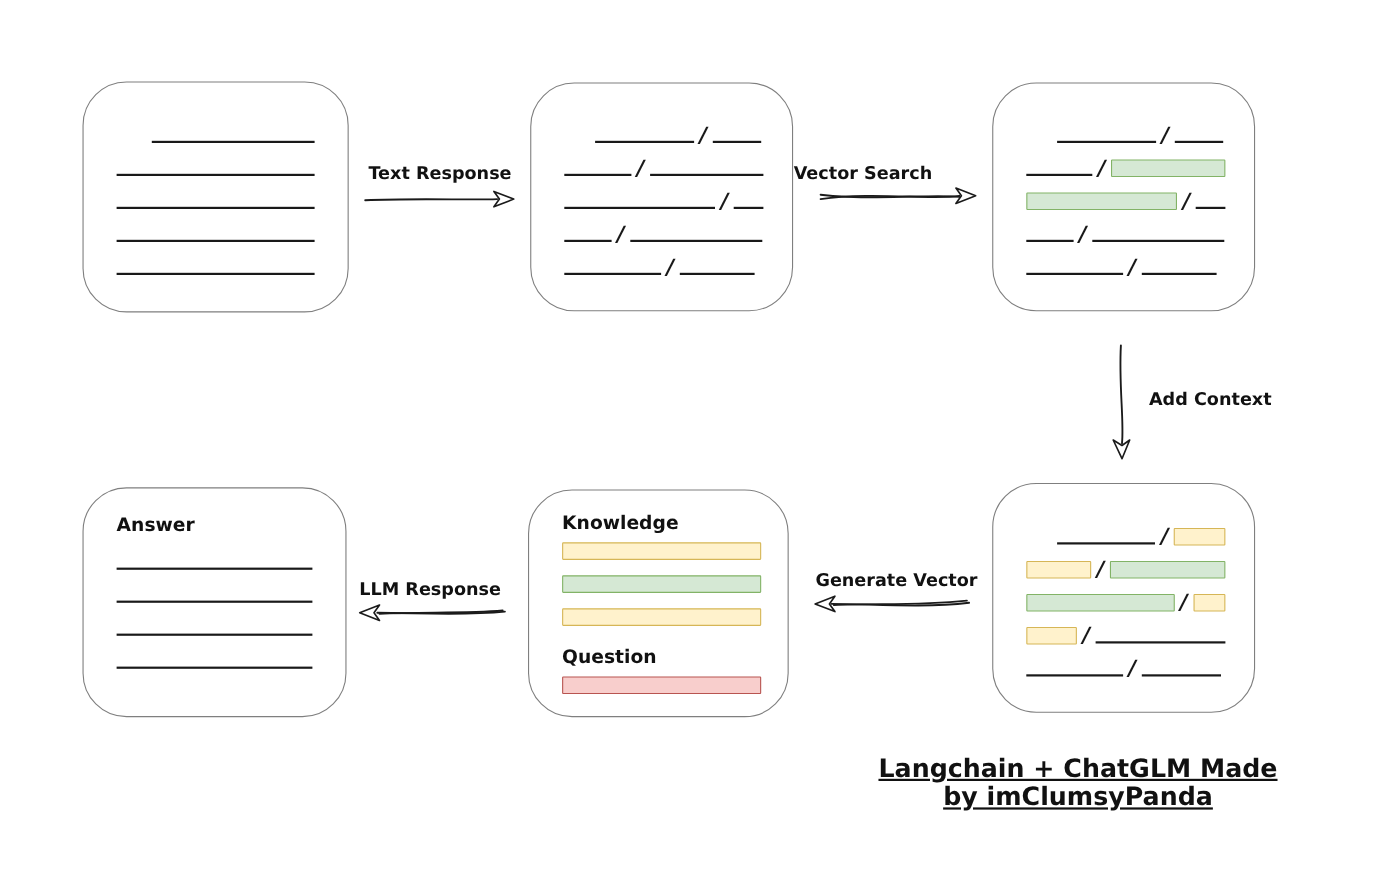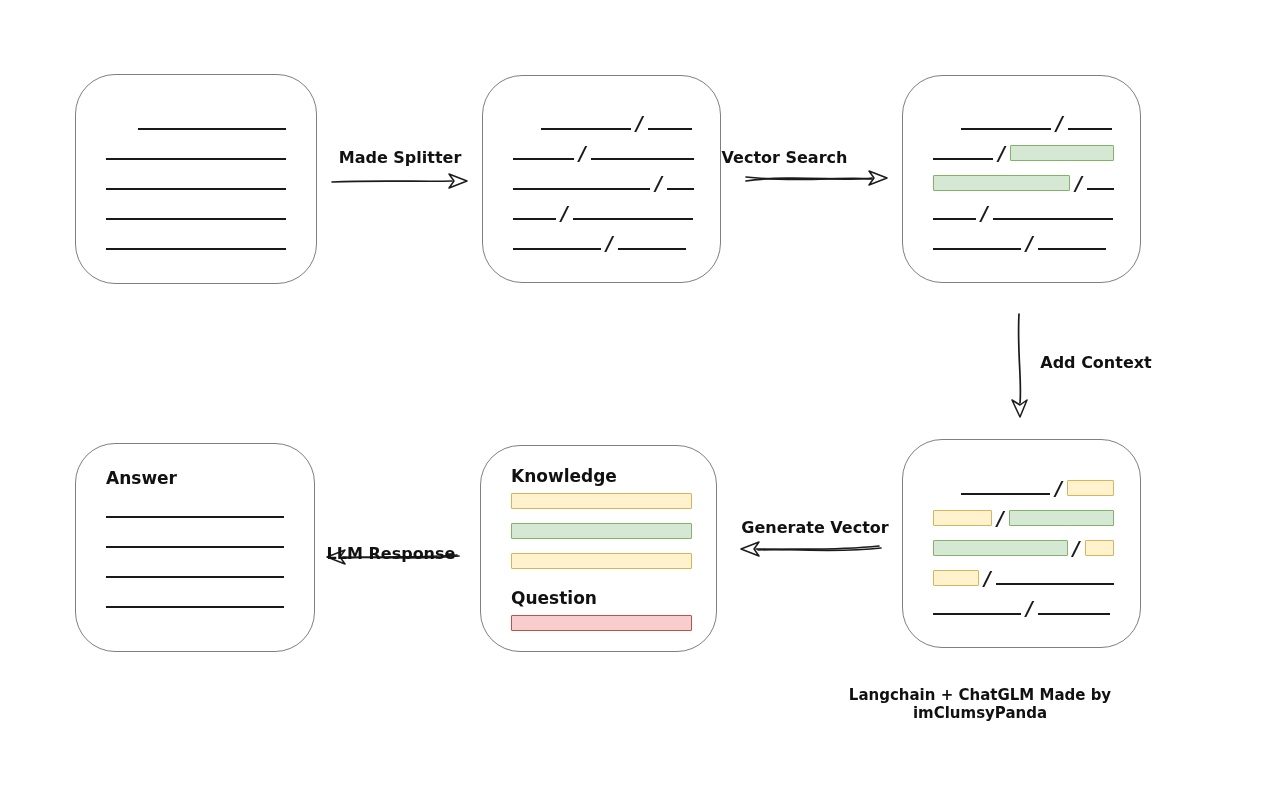--- a/index.html
+++ b/index.html
@@ -17,21 +17,21 @@
   .seg-rect.red{background:var(--red-fill,#f8cecc);border-color:var(--red-border,#b85450);}
   .box-label{font-size:17px;font-weight:600;color:#111;line-height:20px;}
   .prompt-content{position:absolute;inset:0;padding:20px 24px 0 30px;display:flex;flex-direction:column;}
   .answer-content{position:absolute;inset:0;padding:24px 30px 0 30px;display:flex;flex-direction:column;}
   .answer-content .rows{margin-top:4px;}
   .prompt-content .row,.answer-content .row{height:30px;}
   .prompt-content .row{align-items:center;}
   .prompt-content .row .seg-rect{margin-bottom:0;}
   .q-label{margin-top:12px;}
   .arrow-label{position:absolute;font-size:16px;font-weight:600;color:#111;text-align:center;white-space:nowrap;}
-  .caption{position:absolute;left:780px;top:686px;width:400px;text-align:center;font-size:15px;font-weight:600;color:#111;}
+  .caption{position:absolute;left:780px;top:686px;width:400px;text-align:center;font-size:23px;font-weight:600;color:#111;text-decoration:underline;}
   svg.arrows{position:absolute;inset:0;pointer-events:none;}
   svg.arrows path{stroke:#1b1b1b;stroke-width:1.7;fill:none;stroke-linecap:round;stroke-linejoin:round;}
   svg.arrows path.head{fill:#ffffff;stroke-width:1.5;}
 </style>
 </head>
 <body>
 
 <div class="canvas">
 
   <div class="box" style="left:75px;top:74px;width:242px;height:210px;">
@@ -206,21 +206,21 @@
       <path d="M879 546 C 832 551, 796 548, 758 550"></path>
       <path class="head" d="M759 542 L741 549 L759 556 L754 549 Z"></path>
     </g>
     <g>
       <path d="M459 556 C 420 560, 378 557, 343 557"></path>
       <path d="M457 555 C 424 558, 382 556, 345 558"></path>
       <path class="head" d="M345 550 L327 557 L345 564 L340 557 Z"></path>
     </g>
   </svg>
 
-  <div class="arrow-label" style="left:330px;top:148px;width:140px;">Made Splitter</div>
+  <div class="arrow-label" style="left:330px;top:148px;width:140px;">Text Response</div>
   <div class="arrow-label" style="left:712px;top:148px;width:145px;">Vector Search</div>
-  <div class="arrow-label" style="left:1036px;top:353px;width:120px;text-align:center;">Add Context</div>
+  <div class="arrow-label" style="left:1036px;top:353px;width:120px;text-align:right;">Add Context</div>
   <div class="arrow-label" style="left:740px;top:518px;width:150px;">Generate Vector</div>
-  <div class="arrow-label" style="left:326px;top:544px;width:130px;text-align:center;">LLM Response</div>
+  <div class="arrow-label" style="left:326px;top:526px;width:130px;text-align:center;">LLM Response</div>
 
   <div class="caption">Langchain + ChatGLM Made by imClumsyPanda</div>
 
 </div>
 
 </body></html>

